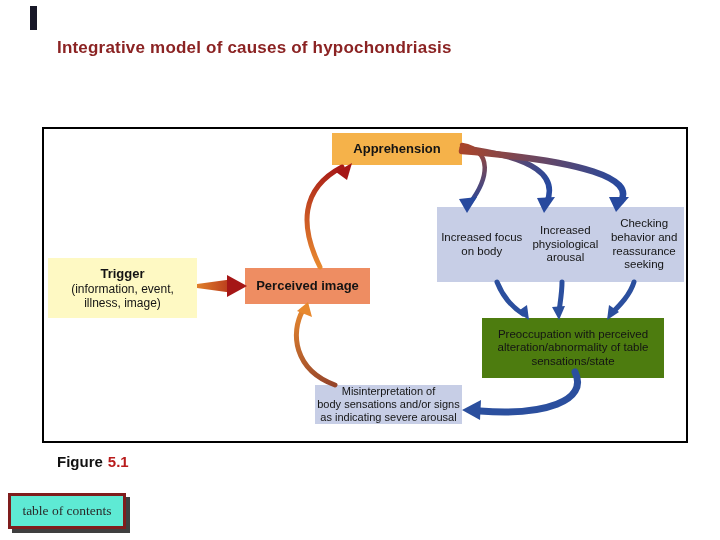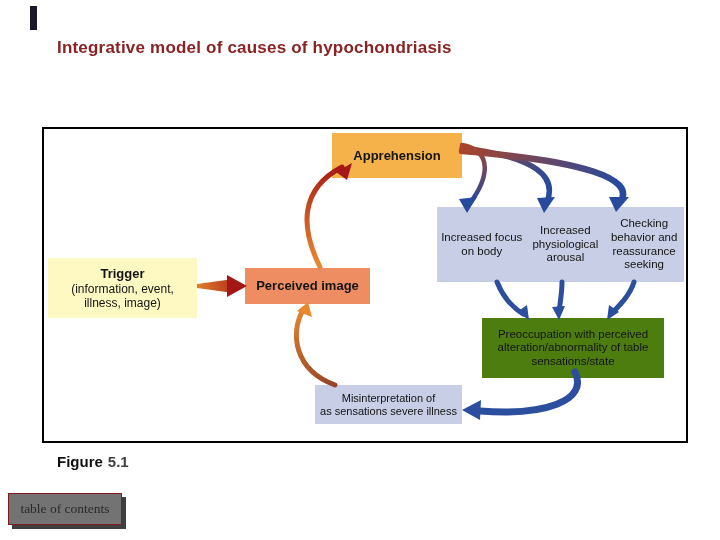--- a/index.html
+++ b/index.html
@@ -24,43 +24,43 @@
     background:#ffffff;border:2px solid #000;box-sizing:border-box;
   }
   #arrow-layer{left:42px;top:127px;width:646px;height:316px;pointer-events:none;}
 
   
   .node{
     box-sizing:border-box;display:flex;flex-direction:column;
     align-items:center;justify-content:center;text-align:center;
     color:#141414;line-height:1.18;
   }
-  #node-apprehension{left:332px;top:133px;width:130px;height:45px;background:#F5B24A;font-weight:bold;font-size:13px;}
+  #node-apprehension{left:332px;top:133px;width:130px;height:32px;background:#F5B24A;font-weight:bold;font-size:13px;}
   #node-trigger{left:48px;top:258px;width:149px;height:60px;background:#fef9c3;font-size:12px;}
   #node-trigger .node-title{font-weight:bold;font-size:13px;}
   #node-perceived{left:245px;top:268px;width:125px;height:36px;background:#EE8D62;font-weight:bold;font-size:13px;}
   #node-responses{
     left:437px;top:207px;width:247px;height:75px;background:#C7CEE6;
     flex-direction:row;justify-content:space-around;align-items:center;font-size:11.5px;
   }
   #node-responses .resp-item{text-align:center;}
   #node-responses .resp-1{width:92px;}
   #node-responses .resp-2{width:80px;}
   #node-responses .resp-3{width:82px;}
   #node-preoccupation{left:482px;top:318px;width:182px;height:60px;background:#4d7c0f;font-size:11.5px;}
   #node-misinterpretation{left:315px;top:385px;width:147px;height:39px;background:#C7CEE6;font-size:11px;}
 
   
   #figure-caption{left:57px;top:453px;font-size:15px;font-weight:bold;color:#111;}
-  #figure-caption .fig-num{color:#404040;margin-left:5px;text-align:center;}
+  #figure-caption .fig-num{color:#b91c1c;margin-left:5px;text-align:center;}
 
   
   #toc-button{
     left:8px;top:493px;width:112px;height:30px;
-    background:#737373;border:1px solid #7f1d1d;box-shadow:4px 4px 0 #3F3F3F;
+    background:#5eead4;border:3px solid #7f1d1d;box-shadow:4px 4px 0 #3F3F3F;
     display:flex;align-items:center;justify-content:center;
     font-family:"Liberation Serif","DejaVu Serif",serif;
     font-size:13.5px;color:#2a2a2a;cursor:pointer;
   }
 </style>
 </head>
 <body>
 
 <div class="abs" id="edge-bar"></div>
 
@@ -89,21 +89,22 @@
 </div>
 
 <div class="abs node" id="node-preoccupation">
   <span>Preoccupation with perceived</span>
   <span>alteration/abnormality of table</span>
   <span>sensations/state</span>
 </div>
 
 <div class="abs node" id="node-misinterpretation">
   <span>Misinterpretation of</span>
-  <span>as sensations severe illness</span>
+  <span>body sensations and/or signs</span>
+  <span>as indicating severe arousal</span>
 </div>
 
 <svg class="abs" id="arrow-layer" viewBox="0 0 646 316">
   <defs>
     <linearGradient id="gTrig" gradientUnits="userSpaceOnUse" x1="155" y1="159" x2="205" y2="159">
       <stop offset="0" stop-color="#E0802A"></stop>
         <stop offset="1" stop-color="#A51616"></stop>
     </linearGradient>
     <linearGradient id="gUp" gradientUnits="userSpaceOnUse" x1="278" y1="140" x2="302" y2="38">
       <stop offset="0" stop-color="#E8892F"></stop>

